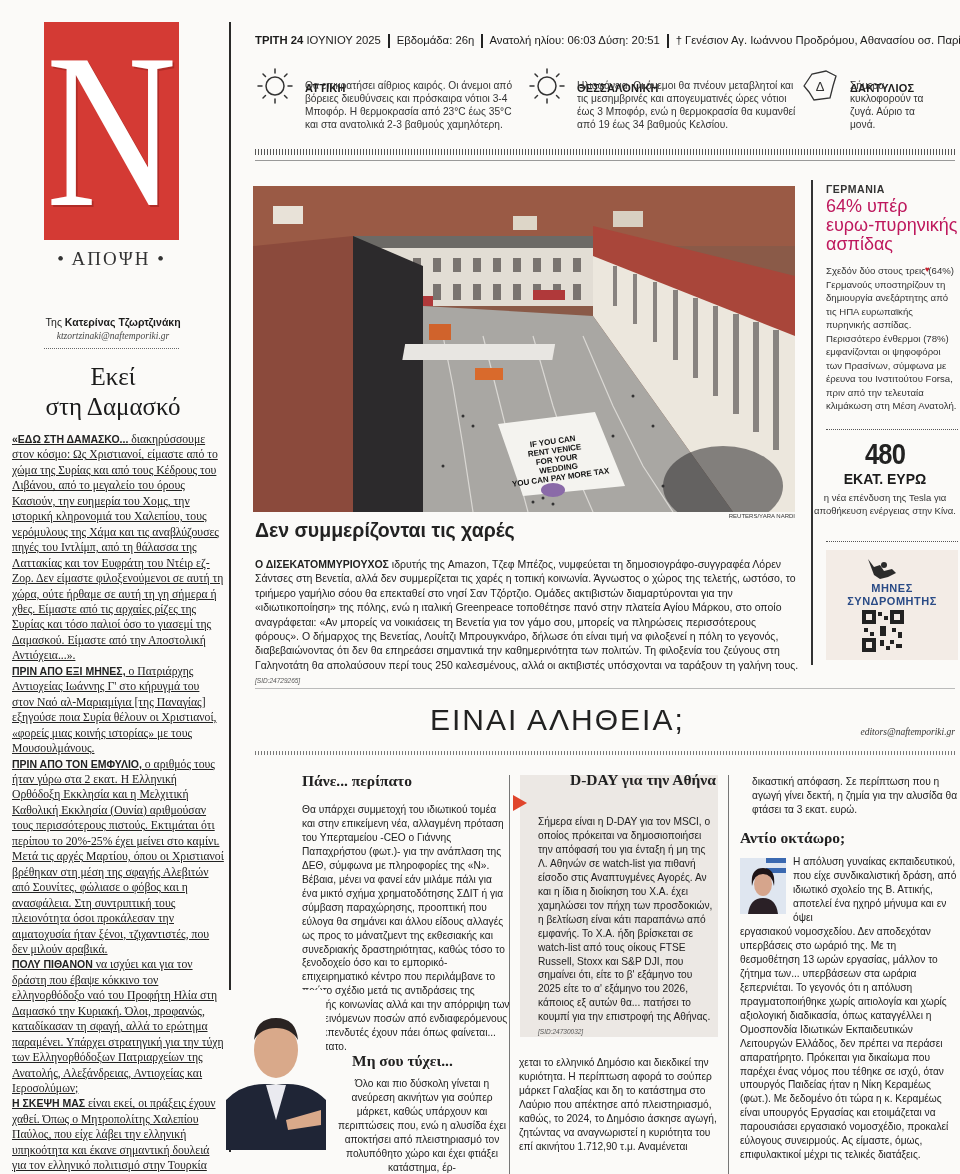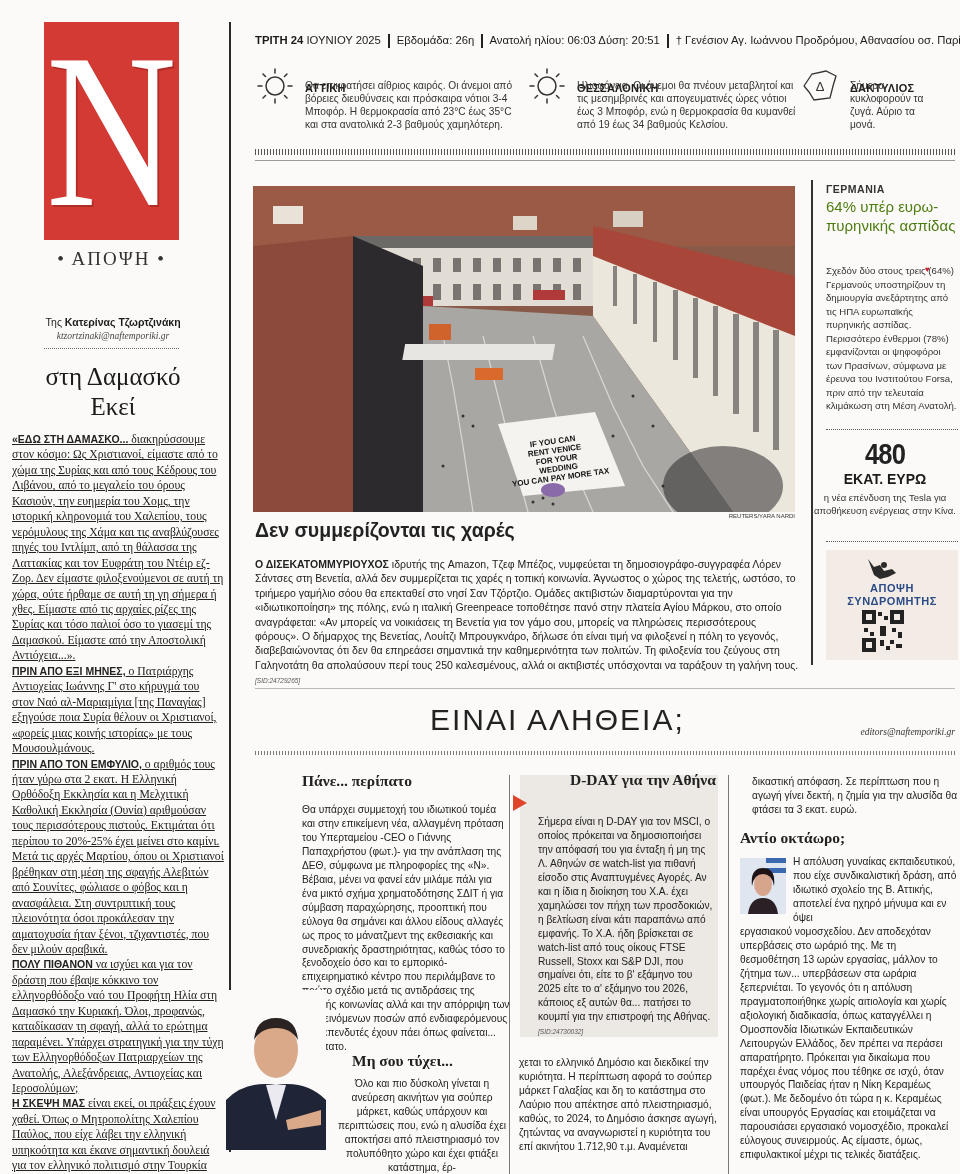--- a/index.html
+++ b/index.html
@@ -46,21 +46,21 @@
   
   #photo { left: 253px; top: 186px; width: 542px; height: 326px; overflow: hidden; background: #6b5248; }
   #photo-credit { left: 700px; top: 513px; width: 95px; text-align: right; font-size: 6px; color: #333; }
   #venice-title { left: 255px; top: 519px; font-size: 19.5px; font-weight: bold; color: #222; }
   #venice-body { left: 255px; top: 557px; width: 545px; font-size: 10.5px; line-height: 14.4px; color: #222; }
   .sid { font-size: 6.5px; font-style: italic; color: #555; }
 
   
   #vrule-right { left: 811px; top: 180px; width: 2px; height: 485px; background: #333; }
   #ger-kicker { left: 826px; top: 183px; font-weight: bold; font-size: 10.5px; color: #333; letter-spacing: 0.5px; }
-  #ger-title { left: 826px; top: 197px; width: 132px; font-size: 15px; line-height: 19px; color: #4d7c0f; }
+  #ger-title { left: 826px; top: 197px; width: 132px; font-size: 18px; line-height: 19px; color: #be185d; }
   #ger-body { left: 826px; top: 264px; width: 132px; font-size: 9.6px; line-height: 13.5px; color: #333; }
   #heart { left: 925px; top: 265px; color: #c3212e; font-size: 8px; }
   #ger-dots { left: 826px; top: 429px; width: 132px; border-top: 1px dotted #555; }
   #big-num { left: 812px; top: 437px; width: 146px; text-align: center; font-size: 30px; font-weight: bold; letter-spacing: -1px; color: #222; transform: scaleX(0.85); }
   #big-unit { left: 812px; top: 471px; width: 146px; text-align: center; font-size: 14px; font-weight: bold; }
   #big-desc { left: 812px; top: 491px; width: 146px; text-align: center; font-size: 9.5px; line-height: 13px; color: #333; }
   #tesla-dots { left: 826px; top: 541px; width: 132px; border-top: 1px dotted #555; }
   #sub-box { left: 826px; top: 550px; width: 132px; height: 110px; background: #f3ece6; }
   #sub-mascot { left: 862px; top: 555px; width: 40px; height: 30px; }
   #sub-label { left: 826px; top: 582px; width: 132px; text-align: center; font-size: 11px; font-weight: bold; color: #2a4b86; line-height: 13px; letter-spacing: 0.5px; }
@@ -108,22 +108,22 @@
 <div id="opinion-label" class="abs serif">• ΑΠΟΨΗ •</div>
 
 <div id="byline" class="abs">
   <span>Της</span>
   <b>Κατερίνας Τζωρτζινάκη</b>
 </div>
 <div id="byline-email" class="abs serif">ktzortzinaki@naftemporiki.gr</div>
 <div id="byline-dots" class="abs"></div>
 
 <div id="op-title" class="abs serif">
+  <div>Εκεί</div>
   <div>στη Δαμασκό</div>
-  <div>Εκεί</div>
 </div>
 
 <div id="op-body" class="abs serif">
   <p><span class="lead">«ΕΔΩ ΣΤΗ ΔΑΜΑΣΚΟ...</span><span> διακηρύσσουμε στον κόσμο: Ως Χριστιανοί, είμαστε από το χώμα της Συρίας και από τους Κέδρους του Λιβάνου, από το μεγαλείο του όρους Κασιούν, την ευημερία του Χομς, την ιστορική κληρονομιά του Χαλεπίου, τους νερόμυλους της Χάμα και τις αναβλύζουσες πηγές του Ιντλίμπ, από τη θάλασσα της Λαττακίας και τον Ευφράτη του Ντέιρ εζ-Ζορ. Δεν είμαστε φιλοξενούμενοι σε αυτή τη χώρα, ούτε ήρθαμε σε αυτή τη γη σήμερα ή χθες. Είμαστε από τις αρχαίες ρίζες της Συρίας και τόσο παλιοί όσο το γιασεμί της Δαμασκού. Είμαστε από την Αποστολική Αντιόχεια...».</span></p>
   <p><span class="lead">ΠΡΙΝ ΑΠΟ ΕΞΙ ΜΗΝΕΣ,</span><span> ο Πατριάρχης Αντιοχείας Ιωάννης Γ' στο κήρυγμά του στον Ναό αλ-Μαριαμίγια [της Παναγίας] εξηγούσε ποια Συρία θέλουν οι Χριστιανοί, «φορείς μιας κοινής ιστορίας» με τους Μουσουλμάνους.</span></p>
   <p><span class="lead">ΠΡΙΝ ΑΠΟ ΤΟΝ ΕΜΦΥΛΙΟ,</span><span> ο αριθμός τους ήταν γύρω στα 2 εκατ. Η Ελληνική Ορθόδοξη Εκκλησία και η Μελχιτική Καθολική Εκκλησία (Ουνία) αριθμούσαν τους περισσότερους πιστούς. Εκτιμάται ότι περίπου το 20%-25% έχει μείνει στο καμίνι. Μετά τις αρχές Μαρτίου, όπου οι Χριστιανοί βρέθηκαν στη μέση της σφαγής Αλεβιτών από Σουνίτες, φώλιασε ο φόβος και η ανασφάλεια. Στη συντριπτική τους πλειονότητα όσοι προκάλεσαν την αιματοχυσία ήταν ξένοι, τζιχαντιστές, που δεν μιλούν αραβικά.</span></p>
   <p><span class="lead">ΠΟΛΥ ΠΙΘΑΝΟΝ</span><span> να ισχύει και για τον δράστη που έβαψε κόκκινο τον ελληνορθόδοξο ναό του Προφήτη Ηλία στη Δαμασκό την Κυριακή. Όλοι, προφανώς, καταδίκασαν τη σφαγή, αλλά το ερώτημα παραμένει. Υπάρχει στρατηγική για την τύχη των Ελληνορθόδοξων Πατριαρχείων της Ανατολής, Αλεξάνδρειας, Αντιοχείας και Ιεροσολύμων;</span></p>
   <p><span class="lead">Η ΣΚΕΨΗ ΜΑΣ</span><span> είναι εκεί, οι πράξεις έχουν χαθεί. Όπως ο Μητροπολίτης Χαλεπίου Παύλος, που είχε λάβει την ελληνική υπηκοότητα και έκανε σημαντική δουλειά για τον ελληνικό πολιτισμό στην Τουρκία και τη Συρία. Σιωπή για την απαγωγή του από τον Απρίλιο του 2013.</span></p>
 
 </div>
@@ -295,21 +295,21 @@
 <div id="big-unit" class="abs">ΕΚΑΤ. ΕΥΡΩ</div>
 <div id="big-desc" class="abs">η νέα επένδυση της Tesla για αποθήκευση ενέργειας στην Κίνα.</div>
 <div id="tesla-dots" class="abs"></div>
 
 <div id="sub-box" class="abs"></div>
 <svg id="sub-mascot" class="abs" viewBox="0 0 40 30">
   <path d="M6 4 L12 12 L18 10 L22 16 L30 14 L34 18 L26 22 L18 24 L12 20 Z" fill="#2b2b2b"></path>
   <circle cx="22" cy="10" r="3" fill="#2b2b2b"></circle>
 </svg>
 <div id="sub-label" class="abs">
-  <div>ΑΠΟΨΗ</div>
+  <div>ΜΗΝΕΣ</div>
   <div>ΣΥΝΔΡΟΜΗΤΗΣ</div>
 </div>
 <svg id="qr" class="abs" viewBox="0 0 21 21">
   <rect width="21" height="21" fill="#f3ece6"></rect>
   <g fill="#222">
     <rect x="0" y="0" width="7" height="7"></rect>
       <rect x="14" y="0" width="7" height="7"></rect>
       <rect x="0" y="14" width="7" height="7"></rect>
     <rect x="2" y="2" width="3" height="3" fill="#f3ece6"></rect>
       <rect x="16" y="2" width="3" height="3" fill="#f3ece6"></rect>

